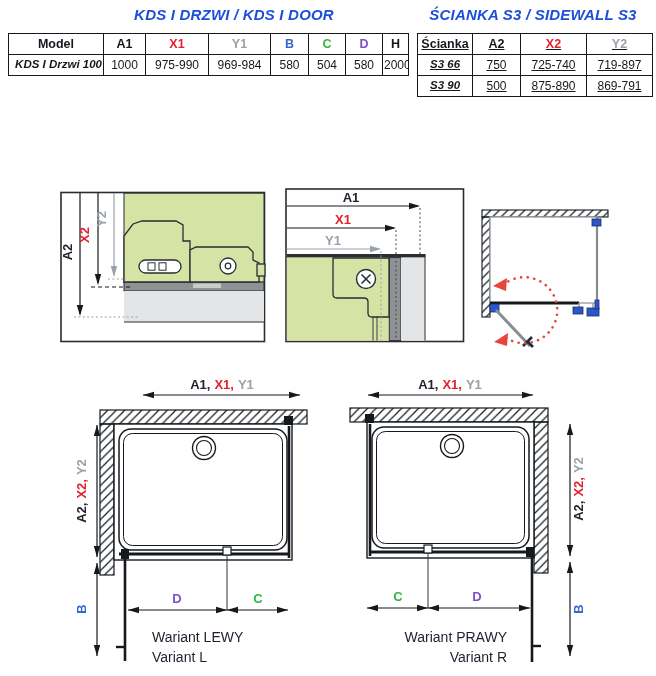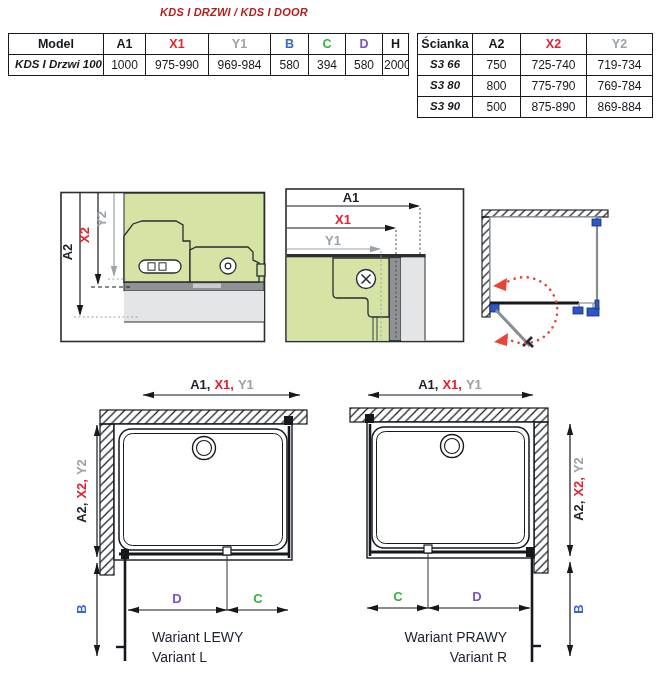--- a/index.html
+++ b/index.html
@@ -1,24 +1,24 @@
 <!DOCTYPE html>
 <html><head>
 <meta charset="utf-8">
 <style>
   html,body{margin:0;padding:0;background:#fff;}
   .page{position:relative;width:656px;height:676px;background:#fff;overflow:hidden;
         font-family:"Liberation Sans","DejaVu Sans",sans-serif;color:#15191d;}
-  .title{position:absolute;font-style:italic;font-weight:700;font-size:11px;color:#b91c1c;
+  .title{position:absolute;font-style:italic;font-weight:700;font-size:15px;color:#1d4ed8;
          text-align:center;letter-spacing:.2px;white-space:nowrap;}
   #title-kds{left:60px;top:6px;width:348px;}
   #title-s3{left:410px;top:6px;width:246px;}
   table{position:absolute;border-collapse:collapse;table-layout:fixed;background:#fff;}
   #kds-table{left:8px;top:33px;width:400px;}
-  #s3-table{left:417px;top:33px;width:235px;}
+  #s3-table{left:417px;top:33px;width:235px;text-decoration:underline;}
   th,td{border:1.6px solid #15191d;text-align:center;padding:0 1px;height:20px;
         font-size:12px;line-height:1;overflow:hidden;white-space:nowrap;}
   th{font-weight:700;font-size:12.5px;}
   td.model{font-weight:700;font-style:italic;font-size:11.5px;}
   #kds-table td.model{text-align:right;padding-left:5px;}
   .c-red{color:#e5212e;} .c-gray{color:#9aa1a8;} .c-blue{color:#3a66d4;}
   .c-green{color:#31b53e;} .c-purple{color:#7a52cc;}
   svg{position:absolute;overflow:visible;}
   #svg-side-section{left:60px;top:190px;}
   #svg-door-section{left:285px;top:188px;}
@@ -28,20 +28,21 @@
   text{font-family:"Liberation Sans","DejaVu Sans",sans-serif;}
   .dimlbl{font-size:13px;font-weight:700;}
   .caption{font-size:14px;fill:#1b222e;}
 </style>
 </head>
 <body>
 
 <div class="page">
 
   <div class="title" id="title-kds">KDS I DRZWI / KDS I DOOR</div>
+  <div class="title" id="title-s3">ŚCIANKA S3 / SIDEWALL S3</div>
 
   <table id="kds-table">
     <colgroup>
         <col style="width:95px">
         <col style="width:42px">
         <col style="width:63px">
         <col style="width:62px">
         <col style="width:38px">
         <col style="width:37px">
         <col style="width:37px">
@@ -57,21 +58,21 @@
       <th class="c-green">C</th>
       <th class="c-purple">D</th>
       <th>H</th>
     </tr>
     <tr>
       <td class="model">KDS I Drzwi 100</td>
       <td>1000</td>
       <td>975-990</td>
       <td>969-984</td>
       <td>580</td>
-      <td>394</td>
+      <td>504</td>
       <td>580</td>
       <td>2000</td>
     </tr>
   </tbody>
     </table>
 
   <table id="s3-table">
     <colgroup>
         <col style="width:55px">
         <col style="width:48px">
@@ -82,33 +83,27 @@
         <tr>
       <th>Ścianka</th>
       <th>A2</th>
       <th class="c-red">X2</th>
       <th class="c-gray">Y2</th>
     </tr>
     <tr>
       <td class="model">S3 66</td>
       <td>750</td>
       <td>725-740</td>
-      <td>719-734</td>
-    </tr>
-    <tr>
-      <td class="model">S3 80</td>
-      <td>800</td>
-      <td>775-790</td>
-      <td>769-784</td>
+      <td>719-897</td>
     </tr>
     <tr>
       <td class="model">S3 90</td>
       <td>500</td>
       <td>875-890</td>
-      <td>869-884</td>
+      <td>869-791</td>
     </tr>
   </tbody>
     </table>
 
   <svg id="svg-side-section" width="206" height="154" viewBox="0 0 206 154">
     <rect x="1" y="2.5" width="203.5" height="149" fill="#fff" stroke="#2a2d31" stroke-width="1.6"></rect>
     <g>
       <rect x="64" y="3.2" width="140" height="89" fill="#d5e3a5" stroke="#2a2d31" stroke-width="1"></rect>
       <rect x="64" y="92" width="140" height="9" fill="#8e9294" stroke="#2a2d31" stroke-width="1"></rect>
       <rect x="133" y="93.5" width="28" height="4.5" fill="#c9cccd"></rect>

